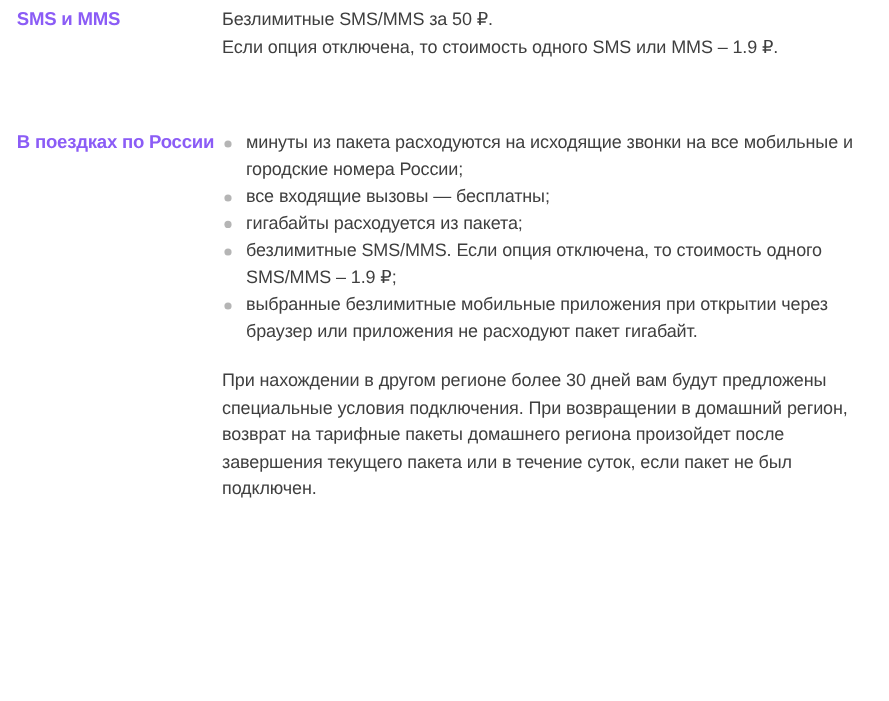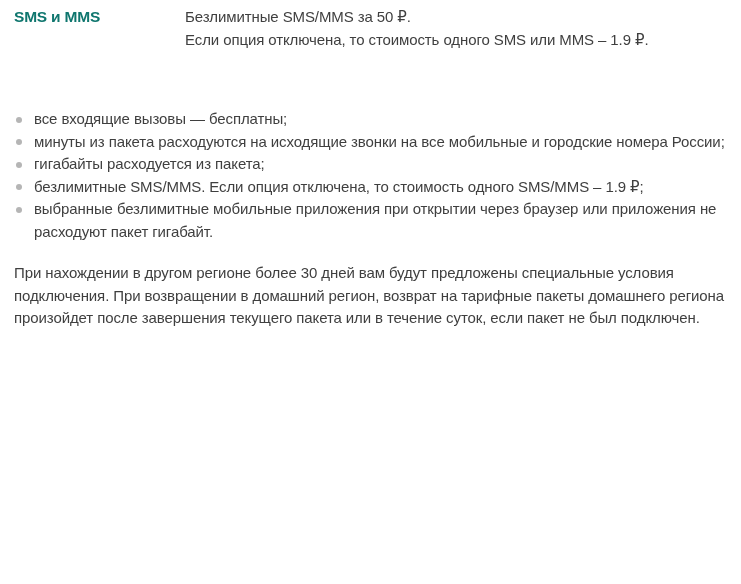--- a/index.html
+++ b/index.html
@@ -12,21 +12,21 @@
   }
   .page { padding: 6px 4px 0 14px; }
   .row { display: flex; align-items: flex-start; }
   .row + .row { margin-top: 47px; }
   .label {
     flex: 0 0 171px;
     width: 171px;
     font-size: 15.5px;
     font-weight: 700;
     line-height: 22.5px;
-    color: #0f766e;
+    color: #8b5cf6;
     letter-spacing: -0.2px;
     white-space: nowrap;
   }
   .content {
     flex: 1;
     min-width: 0;
     font-size: 15px;
     line-height: 22.5px;
     letter-spacing: -0.1px;
     padding-right: 2px;
@@ -54,24 +54,25 @@
 
   <section class="row">
     <h3 class="label">SMS и MMS</h3>
     <div class="content">
       <p class="para gap-below">Безлимитные SMS/MMS за 50 ₽.
 Если опция отключена, то стоимость одного SMS или MMS – 1.9 ₽.</p>
     </div>
   </section>
 
   <section class="row">
+    <h3 class="label">В поездках по России</h3>
     <div class="content">
       <ul class="bullets">
+        <li class="bullet-item">минуты из пакета расходуются на исходящие звонки на все мобильные и городские номера России;</li>
         <li class="bullet-item">все входящие вызовы — бесплатны;</li>
-        <li class="bullet-item">минуты из пакета расходуются на исходящие звонки на все мобильные и городские номера России;</li>
         <li class="bullet-item">гигабайты расходуется из пакета;</li>
         <li class="bullet-item">безлимитные SMS/MMS. Если опция отключена, то стоимость одного SMS/MMS – 1.9 ₽;</li>
         <li class="bullet-item">выбранные безлимитные мобильные приложения при открытии через браузер или приложения не расходуют пакет гигабайт.</li>
       </ul>
       <p class="para gap-above">При нахождении в другом регионе более 30 дней вам будут предложены специальные условия подключения. При возвращении в домашний регион, возврат на тарифные пакеты домашнего региона произойдет после завершения текущего пакета или в течение суток, если пакет не был подключен.</p>
     </div>
   </section>
 
 </main>
 

